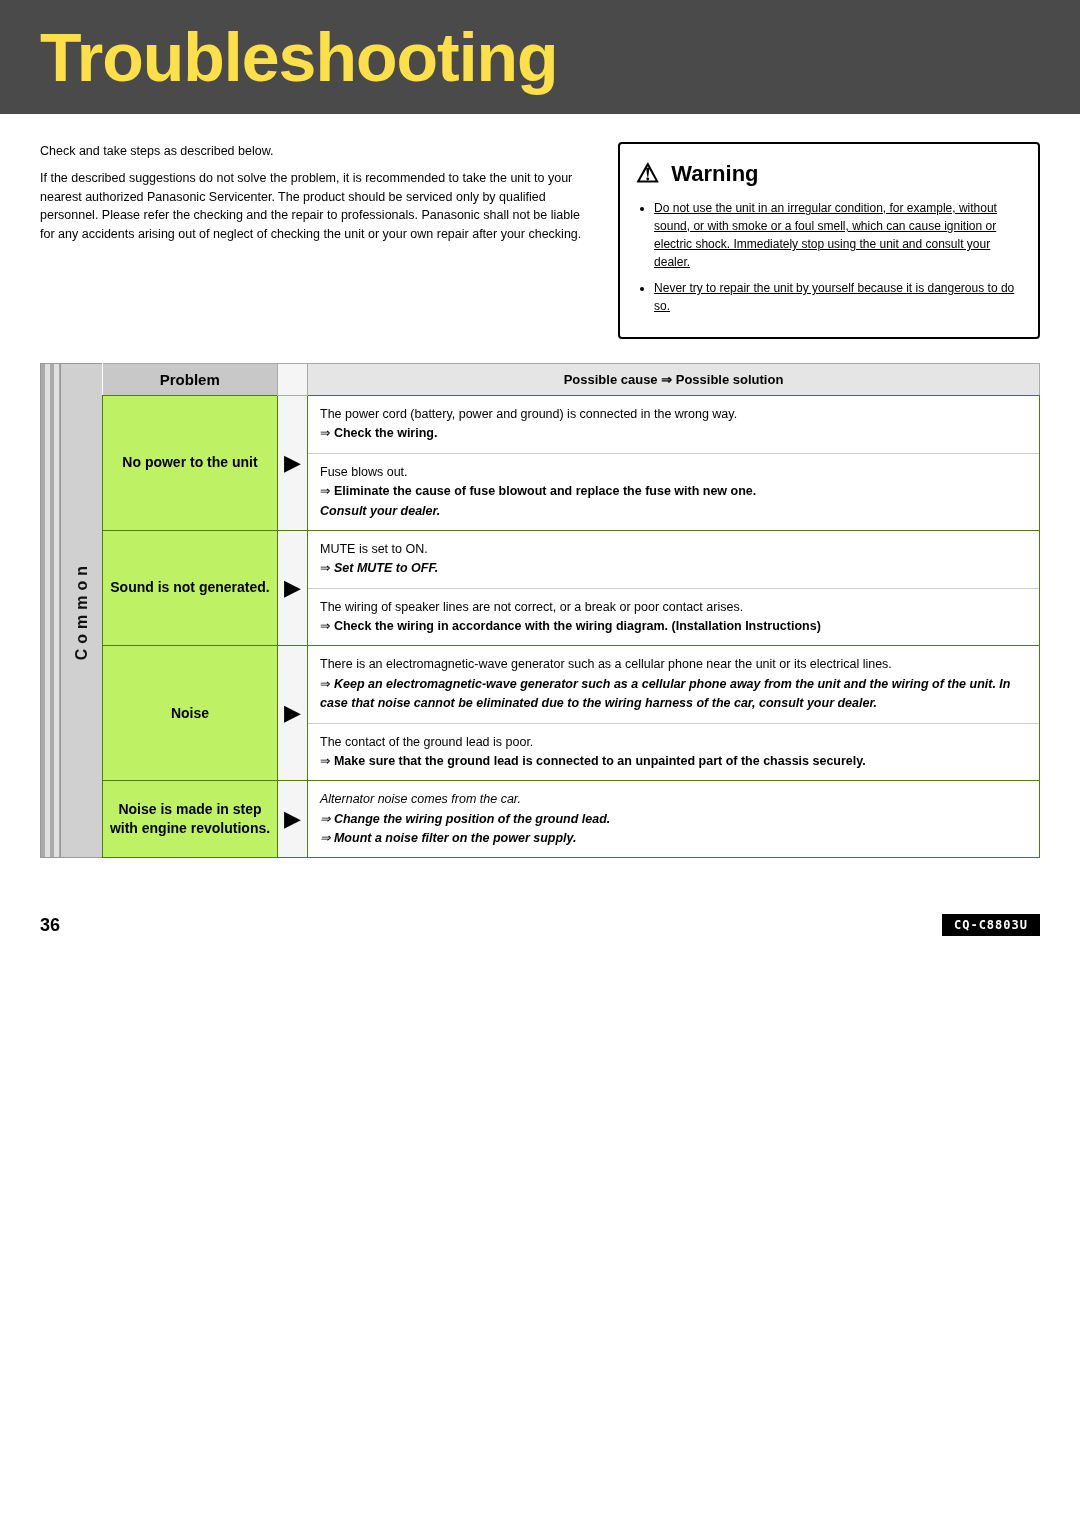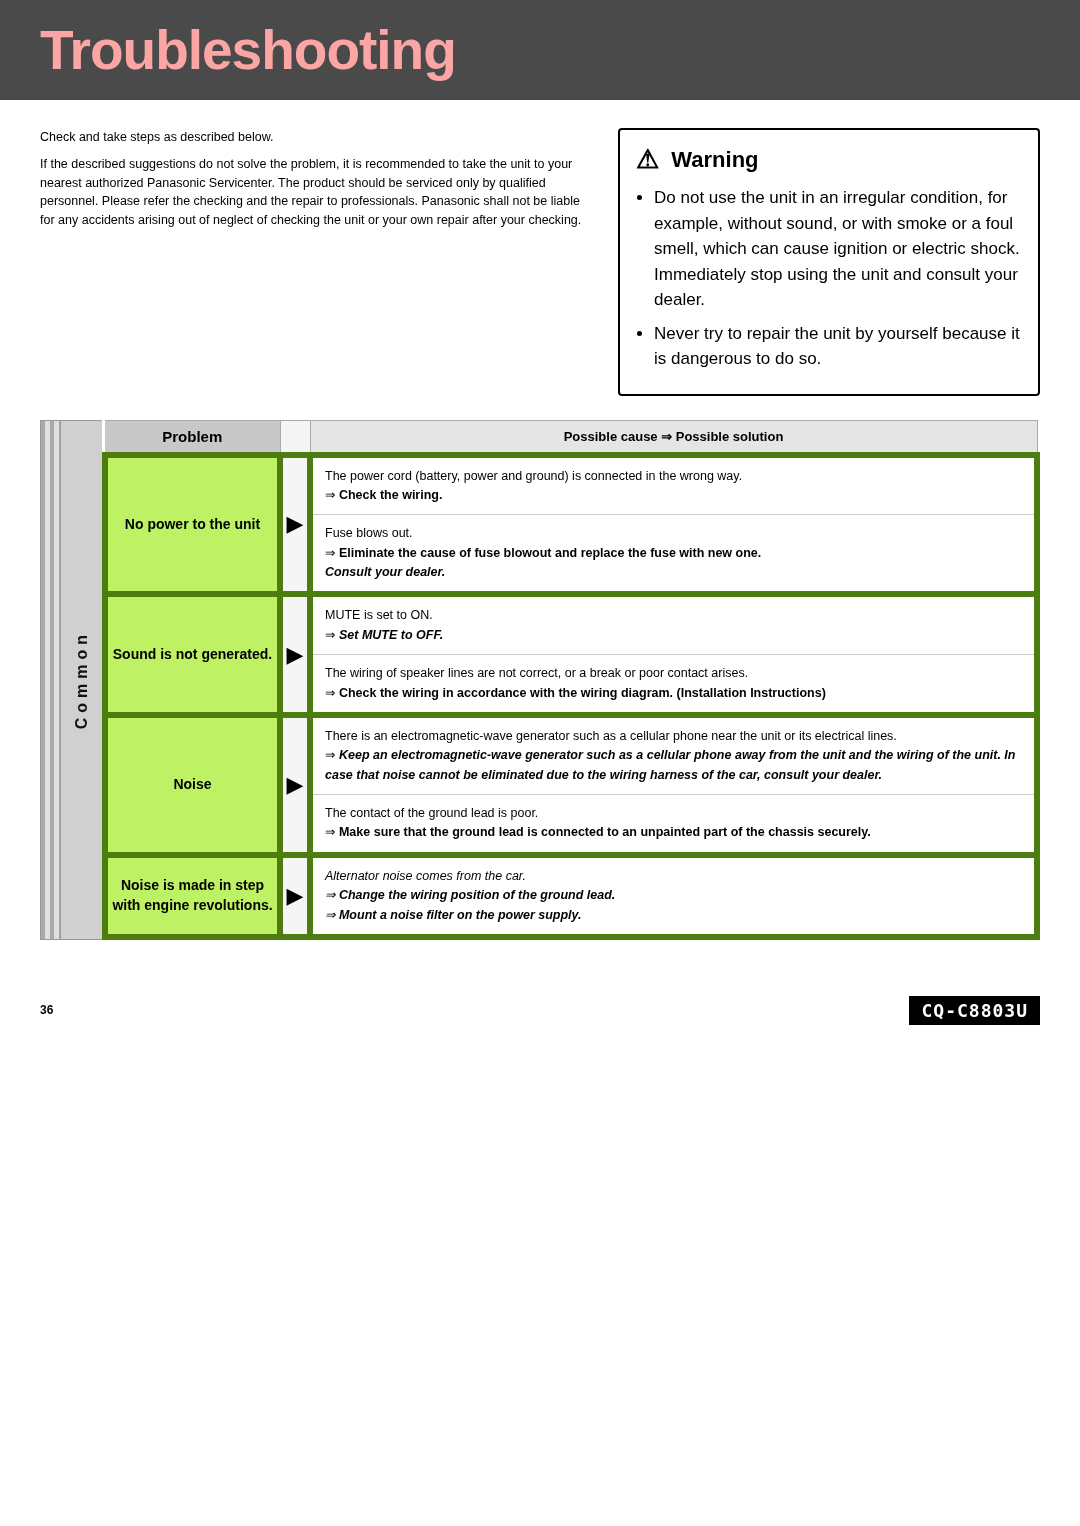--- a/index.html
+++ b/index.html
@@ -12,23 +12,23 @@
       color: #000;
     }
 
     
     .page-header {
       background: #4a4a4a;
       padding: 18px 40px 18px 40px;
       margin-bottom: 0;
     }
     .page-title {
-      font-size: 55px;
+      font-size: 68px;
       font-weight: 900;
-      color: #fca5a5;
+      color: #fde047;
       letter-spacing: -1px;
       font-family: Arial Black, Arial, sans-serif;
     }
 
     
     .main-content {
       padding: 28px 40px 20px 40px;
     }
 
     
@@ -75,22 +75,23 @@
       font-size: 22px;
       font-weight: bold;
       margin-bottom: 10px;
       display: flex;
       align-items: center;
       gap: 8px;
     }
     .warning-box ul {
       list-style: disc;
       padding-left: 18px;
-      font-size: 17px;
+      font-size: 12px;
       line-height: 1.5;
+      text-decoration: underline;
     }
     .warning-box ul li {
       margin-bottom: 8px;
     }
     .problem-col {
       background: #bef264;
       width: 175px;
       text-align: center;
       vertical-align: middle;
       padding: 14px 10px;
@@ -110,27 +111,27 @@
 
     
     .page-footer {
       padding: 16px 40px;
       display: flex;
       align-items: center;
       justify-content: space-between;
       margin-top: 20px;
     }
     .page-num {
-      font-size: 12px;
+      font-size: 18px;
       font-weight: bold;
     }
     .model-badge {
       background: #000;
       color: #fff;
-      font-size: 18px;
+      font-size: 12px;
       font-weight: bold;
       padding: 4px 12px;
       font-family: monospace;
       letter-spacing: 1px;
     }
     .sol-entry {
       padding: 9px 12px;
       border-bottom: 1px solid #ccc;
       font-size: 12.5px;
       line-height: 1.55;
@@ -140,21 +141,21 @@
     }
 
     
     .outer-table {
       width: 100%;
       border-collapse: collapse;
       border: 1px solid #aaa;
       margin-left: 0;
     }
     .outer-table > tbody > tr > td {
-      border: 6px solid #4d7c0f;
+      border: 1px solid #4d7c0f;
       padding: 0;
     }
     .header-th-prob {
       background: #c8c8c8;
       font-weight: bold;
       font-size: 15px;
       text-align: center;
       padding: 7px 10px;
       border-right: 1px solid #aaa;
     }

